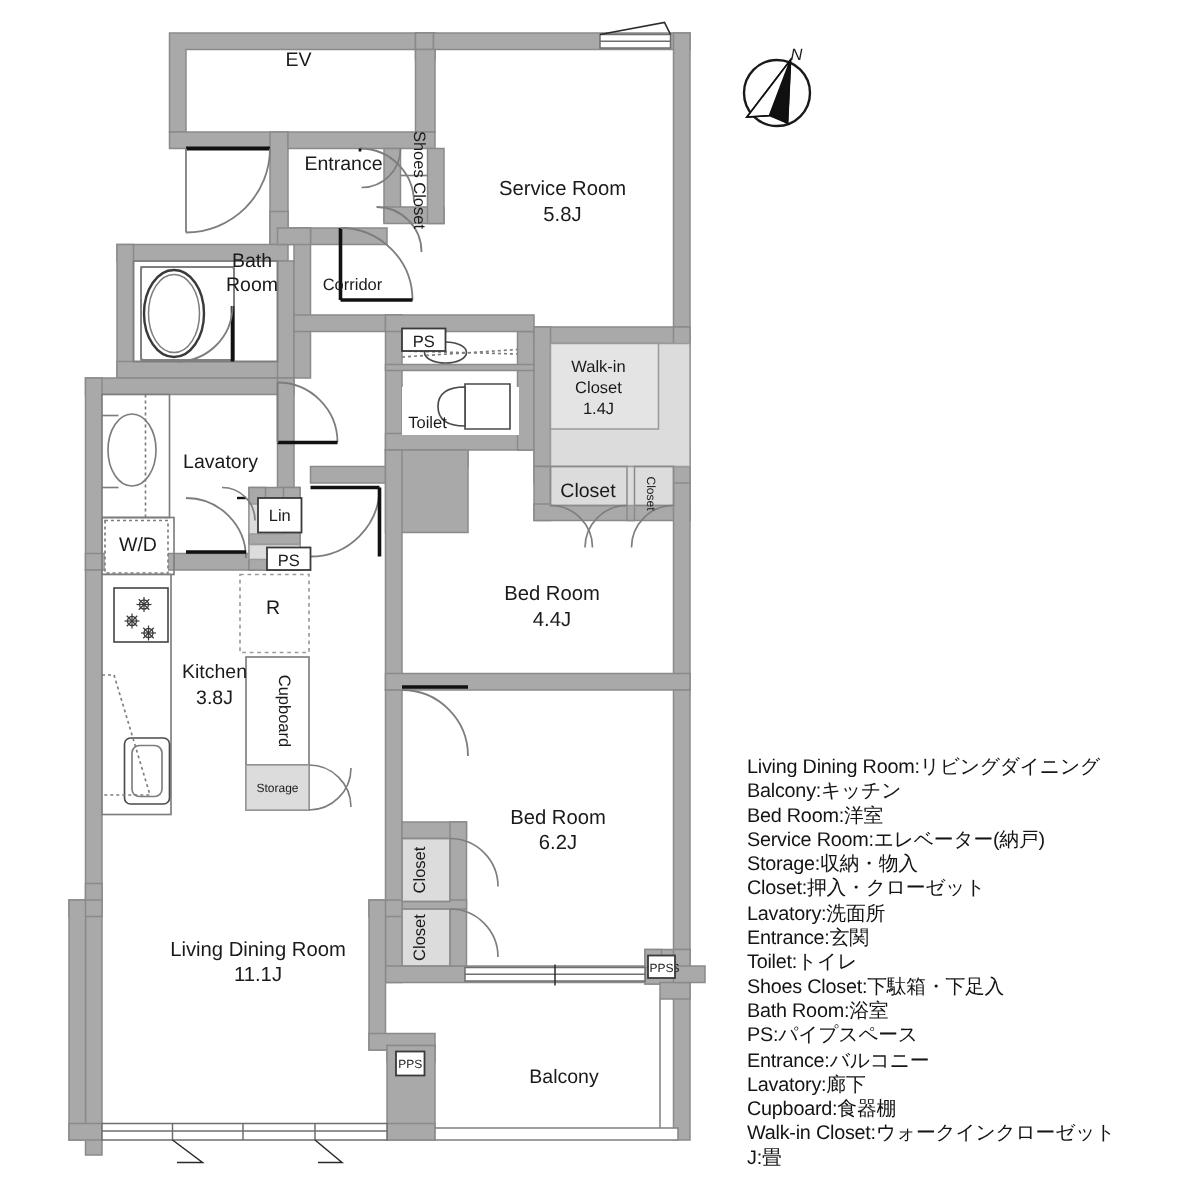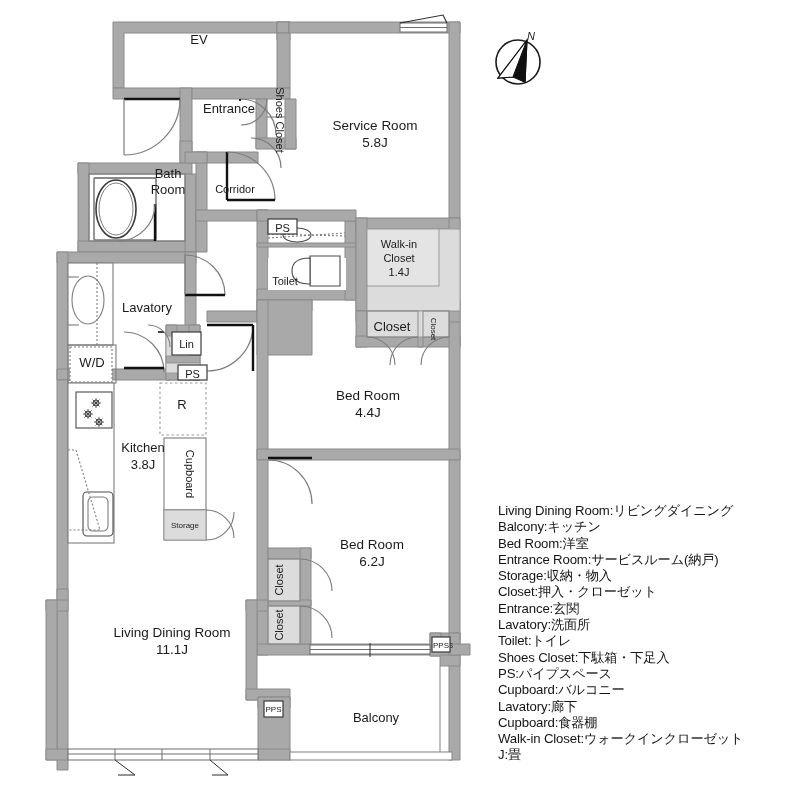--- a/index.html
+++ b/index.html
@@ -404,28 +404,29 @@
       <path d="M527,40 L513,77 L498,78 Z" fill="#ffffff" stroke="#101010" stroke-width="1.1"></path>
       <text class="compassN" x="531" y="40">N</text>
     </g>
 
   </svg>
 
   <div class="legend">
     <div>Living Dining Room:リビングダイニング</div>
     <div>Balcony:キッチン</div>
     <div>Bed Room:洋室</div>
-    <div>Entrance Room:サービスルーム(納戸)</div>
+    <div>Service Room:エレベーター(納戸)</div>
     <div>Storage:収納・物入</div>
     <div>Closet:押入・クローゼット</div>
+    <div>Lavatory:洗面所</div>
     <div>Entrance:玄関</div>
-    <div>Lavatory:洗面所</div>
     <div>Toilet:トイレ</div>
     <div>Shoes Closet:下駄箱・下足入</div>
+    <div>Bath Room:浴室</div>
     <div>PS:パイプスペース</div>
-    <div>Cupboard:バルコニー</div>
+    <div>Entrance:バルコニー</div>
     <div>Lavatory:廊下</div>
     <div>Cupboard:食器棚</div>
     <div>Walk-in Closet:ウォークインクローゼット</div>
     <div>J:畳</div>
   </div>
 
 </div>
 
 </body></html>

